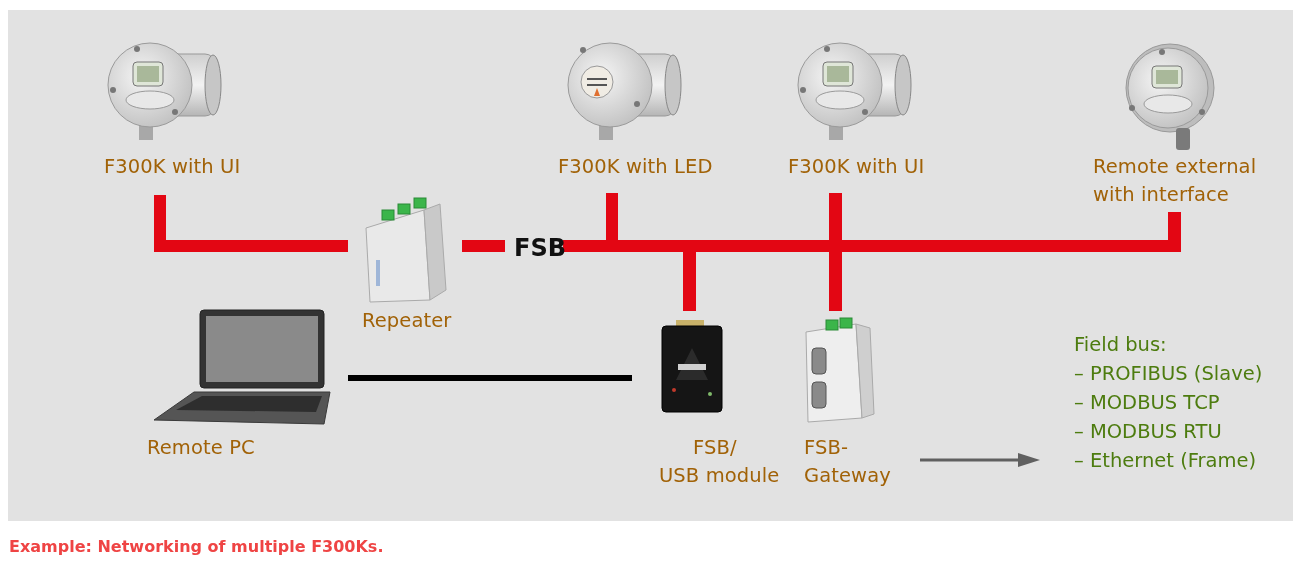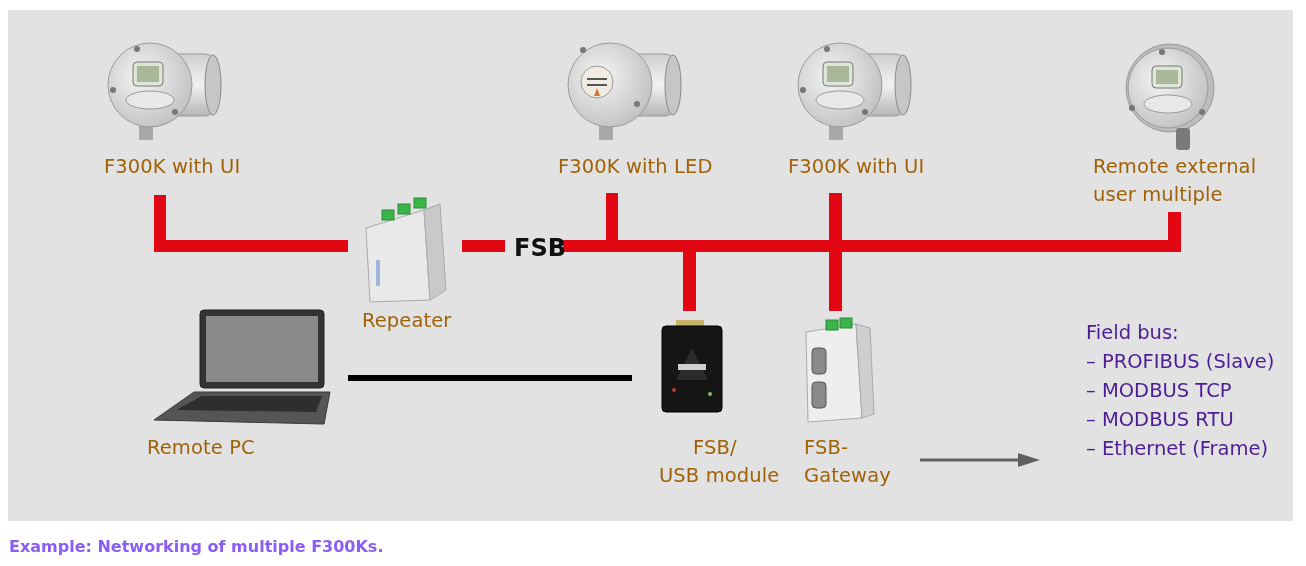--- a/index.html
+++ b/index.html
@@ -2,23 +2,23 @@
 <html><head>
 <meta charset="utf-8">
 <style>
   html, body { margin: 0; padding: 0; background: #ffffff; }
   body { width: 1306px; height: 566px; position: relative; overflow: hidden;
          font-family: "DejaVu Sans", "Liberation Sans", sans-serif; }
   .panel { position: absolute; left: 8px; top: 10px; width: 1285px; height: 511px; background: #e2e2e2; }
   .lbl { position: absolute; font-size: 19.5px; color: #a16207; line-height: 28px; white-space: nowrap; letter-spacing: 0.1px; }
   .red { position: absolute; background: #e30613; }
   .blk { position: absolute; background: #000; }
-  .caption { position: absolute; left: 9px; top: 537px; font-size: 16px; font-weight: bold; color: #8b5cf6; }
+  .caption { position: absolute; left: 9px; top: 537px; font-size: 16px; font-weight: bold; color: #ef4444; }
   .fsb { position: absolute; left: 514px; top: 234px; font-size: 24px; font-weight: bold; color: #111; }
-  .fieldbus { position: absolute; left: 1074px; top: 318px; font-size: 19.5px; line-height: 29px; color: #4c1d95; margin-left: 12px; }
+  .fieldbus { position: absolute; left: 1074px; top: 330px; font-size: 19.5px; line-height: 29px; color: #4d7c0f; }
   .fieldbus div { white-space: nowrap; }
   svg { position: absolute; overflow: visible; }
 </style>
 </head>
 <body>
 
 <div class="panel"></div>
 
 <div class="red" style="left:154px; top:195px; width:12px; height:57px;"></div>
 <div class="red" style="left:154px; top:240px; width:194px; height:12px;"></div>
@@ -96,21 +96,21 @@
   <circle cx="46" cy="46" r="40" fill="url(#face)" stroke="#9a9a9a"></circle>
   <rect x="30" y="24" width="30" height="22" rx="4" fill="#dfe6d8" stroke="#777"></rect>
   <rect x="34" y="28" width="22" height="14" fill="#a9b89a"></rect>
   <ellipse cx="46" cy="62" rx="24" ry="9" fill="#e8e8e8" stroke="#9a9a9a"></ellipse>
   <circle cx="40" cy="10" r="3" fill="#777"></circle>
     <circle cx="10" cy="66" r="3" fill="#777"></circle>
     <circle cx="80" cy="70" r="3" fill="#777"></circle>
   <rect x="54" y="86" width="14" height="22" rx="3" fill="#7a7a7a"></rect>
 </svg>
 <div class="lbl" style="left:1093px; top:153px;">Remote external</div>
-<div class="lbl" style="left:1093px; top:181px;">user multiple</div>
+<div class="lbl" style="left:1093px; top:181px;">with interface</div>
 
 <svg style="left:360px; top:190px;" width="100" height="115">
   <polygon points="6,38 64,20 70,110 10,112" fill="#e9e9e9" stroke="#aaa"></polygon>
   <polygon points="64,20 80,14 86,100 70,110" fill="#c9c9c9" stroke="#aaa"></polygon>
   <rect x="22" y="20" width="12" height="10" fill="#3bb54a" stroke="#2a8a36"></rect>
   <rect x="38" y="14" width="12" height="10" fill="#3bb54a" stroke="#2a8a36"></rect>
   <rect x="54" y="8" width="12" height="10" fill="#3bb54a" stroke="#2a8a36"></rect>
   <rect x="16" y="70" width="4" height="26" fill="#9fb6d8"></rect>
 </svg>
 <div class="lbl" style="left:362px; top:307px;">Repeater</div>

